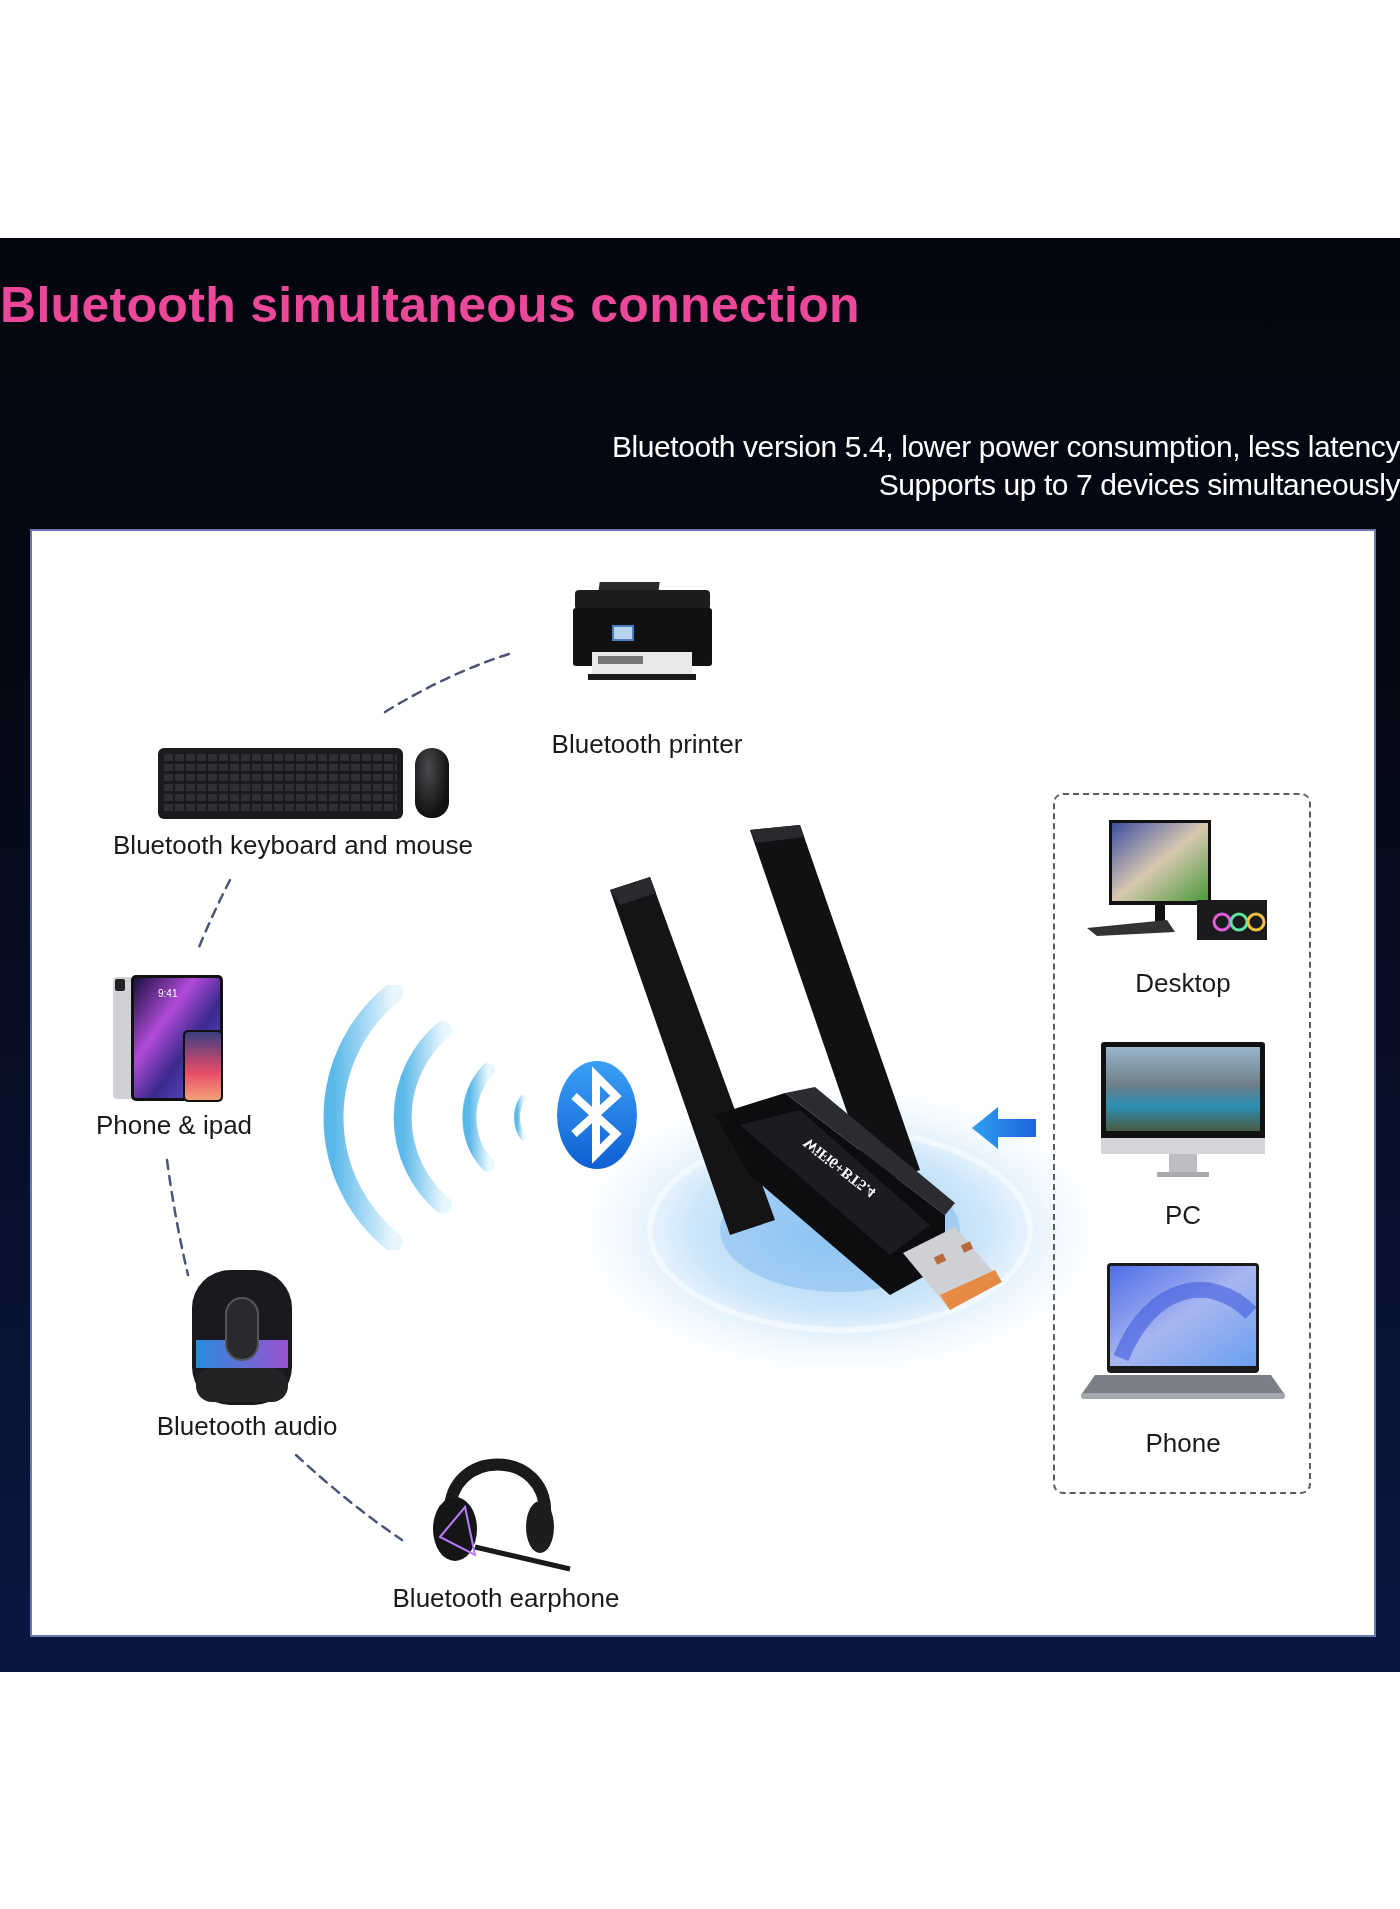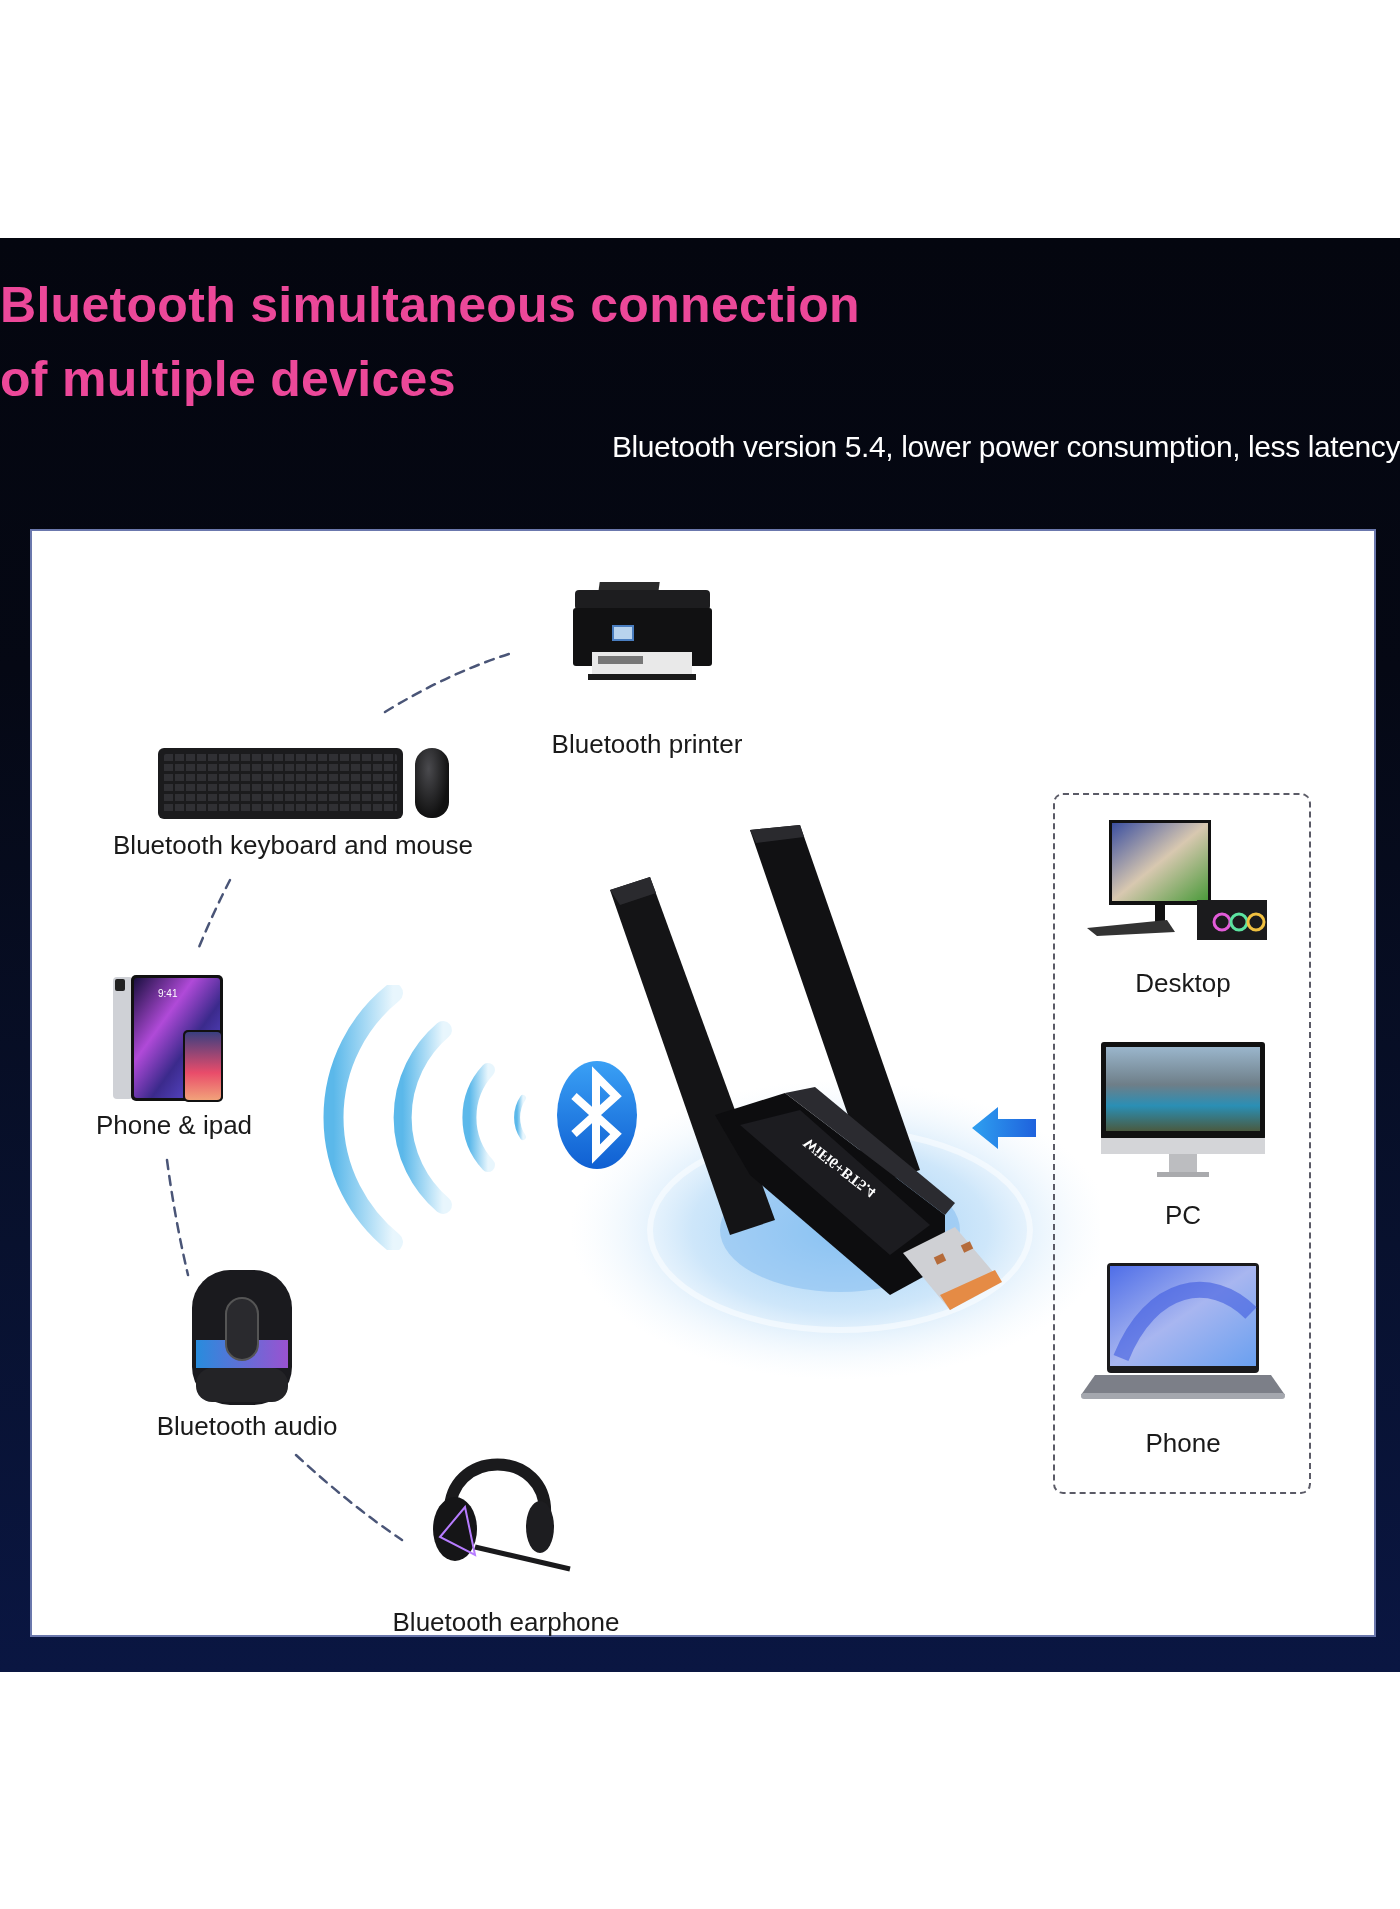--- a/index.html
+++ b/index.html
@@ -56,24 +56,24 @@
   .adapter { left: 600px; top: 825px; width: 430px; height: 490px; }
   .lines { left: 0; top: 0; width: 1400px; height: 1909px; pointer-events: none; }
 </style>
 </head>
 <body>
 
 <div class="band"></div>
 
 <div class="headline">
   <div>Bluetooth simultaneous connection</div>
-  <div>of multiple devices</div>
 </div>
 <div class="sub">
   <div>Bluetooth version 5.4, lower power consumption, less latency</div>
+  <div>Supports up to 7 devices simultaneously</div>
 </div>
 
 <div class="panel"></div>
 
 <svg class="abs lines" viewBox="0 0 1400 1909">
   <g stroke="#4a5577" stroke-width="2.5" stroke-dasharray="9 7" fill="none" stroke-linecap="round">
     <path d="M385 712 Q450 672 515 652"></path>
     <path d="M230 880 Q212 915 197 952"></path>
     <path d="M167 1160 Q175 1220 188 1275"></path>
     <path d="M296 1455 Q350 1505 402 1540"></path>
@@ -204,21 +204,21 @@
 </svg>
 <div class="label" style="left:147px; top:1411px; width:200px;">Bluetooth audio</div>
 
 <svg class="abs headset" viewBox="0 0 145 140">
   <path d="M20 80 C15 10 120 10 115 80" fill="none" stroke="#1a1a1c" stroke-width="12"></path>
   <ellipse cx="25" cy="92" rx="22" ry="32" fill="#151517"></ellipse>
   <polygon points="10,100 35,70 45,118" fill="none" stroke="#b77cff" stroke-width="2"></polygon>
   <ellipse cx="110" cy="90" rx="14" ry="26" fill="#1d1d20"></ellipse>
   <path d="M45 110 L140 132" stroke="#1a1a1c" stroke-width="5"></path>
 </svg>
-<div class="label" style="left:380px; top:1583px; width:252px;margin-top:24px;">Bluetooth earphone</div>
+<div class="label" style="left:380px; top:1583px; width:252px;">Bluetooth earphone</div>
 
 <div class="abs dashbox"></div>
 
 <svg class="abs desktop" viewBox="0 0 183 125">
   <defs>
     <linearGradient id="dk" x1="0" y1="0" x2="1" y2="1">
       <stop offset="0" stop-color="#3b4fa0"></stop>
       <stop offset="0.5" stop-color="#d8c8b0"></stop>
       <stop offset="1" stop-color="#4a9a3a"></stop>
     </linearGradient>

